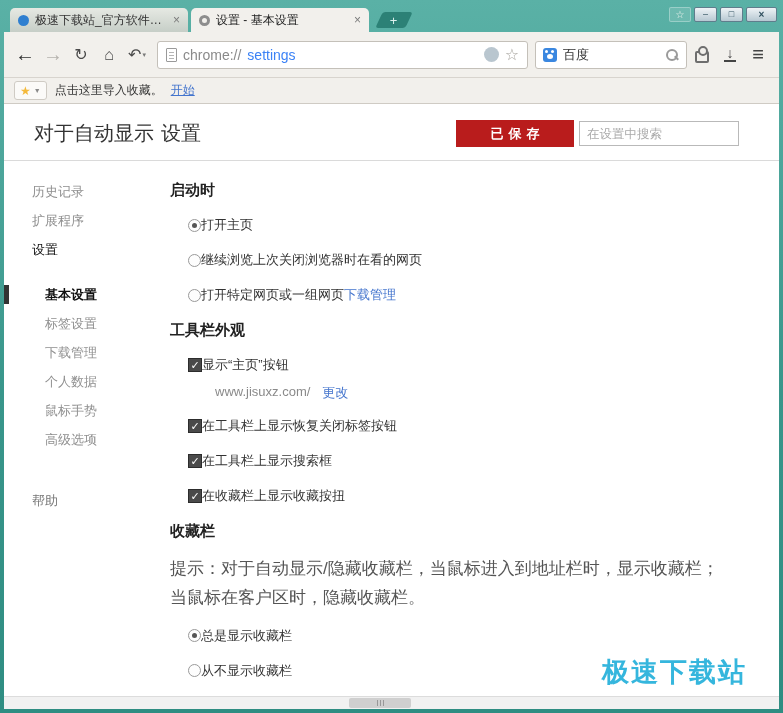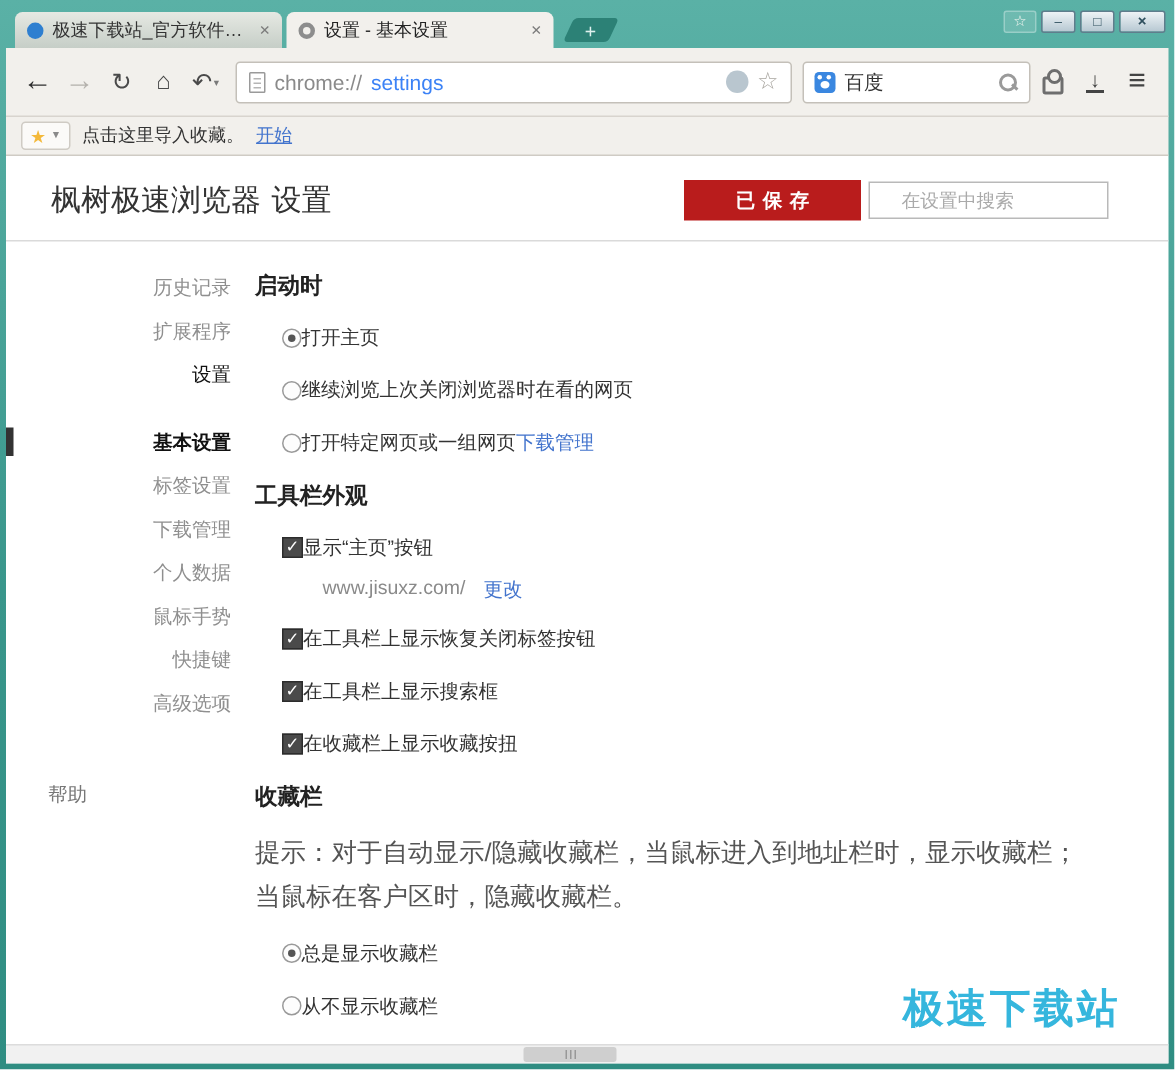--- a/index.html
+++ b/index.html
@@ -89,27 +89,27 @@
   a.blue-link { color: #4374cd; text-decoration: none; }
   a.blue-link.underline { text-decoration: underline; }
 
   
   .content { flex: 1; background: #fff; display: flex; flex-direction: column; overflow: hidden; }
   .page-header { display: flex; align-items: center; padding: 16px 40px 13px 30px; border-bottom: 1px solid #dadada; }
   .page-title { font-size: 20px; color: #333; margin-right: auto; white-space: nowrap; }
   .page-title .ptitle { margin-left: 7px; }
   .saved-btn { width: 118px; height: 27px; background: #b91c1c; color: #fff; border: none; font-size: 13px;
                font-weight: bold; letter-spacing: 5px; padding-left: 5px; }
-  .settings-search { width: 160px; height: 25px; border: 1px solid #b9b9b9; margin-left: 5px; padding: 0 21px;
+  .settings-search { width: 160px; height: 25px; border: 1px solid #b9b9b9; margin-left: 5px; padding: 0 7px;
                      font-size: 12.5px; color: #333; font-family: inherit; }
   .settings-search::placeholder { color: #aaa; }
 
   .body-row { flex: 1; display: flex; overflow: hidden; position: relative; }
   .sidenav { width: 150px; flex: none; padding: 16px 0 0 28px; font-size: 13px; }
-  .nav-item { height: 29px; line-height: 29px; color: #8f8f8f; cursor: default; text-align: right; }
+  .nav-item { height: 29px; line-height: 29px; color: #8f8f8f; cursor: default; }
   .nav-item.root-dark { color: #111; }
   .nav-sub { padding-left: 13px; }
   .nav-sub .nav-item { position: relative; }
   .nav-item.active { color: #111; font-weight: bold; margin-top: 16px; }
   .nav-item.active::before { content: ""; position: absolute; left: -41px; top: 5px; width: 5px; height: 19px; background: #333; }
   .nav-help { margin-top: 32px; color: #777; height: 29px; line-height: 29px; }
 
   .main { flex: 1; padding: 12px 56px 0 16px; font-size: 13px; color: #333; overflow: hidden; }
   .section-title { font-size: 15px; font-weight: bold; color: #222; margin: 8px 0 16px; }
   .opt-row { display: flex; align-items: center; gap: 0; margin: 0 0 17px 18px; }
@@ -204,39 +204,38 @@
       <span class="bcaret">▼</span>
     </span>
     <span>点击这里导入收藏。</span>
     <a class="blue-link underline">开始</a>
   </div>
 
   <div class="content">
 
     <div class="page-header">
       <div class="page-title">
-        <span>枫树极速浏览器</span><span class="ptitle">设置</span>
+        <span>对于自动显示</span><span class="ptitle">设置</span>
       </div>
       <button class="saved-btn">已保存</button>
       <input class="settings-search" type="text" placeholder="在设置中搜索" style="">
     </div>
 
     <div class="body-row">
 
       <div class="sidenav">
         <div class="nav-item">历史记录</div>
         <div class="nav-item">扩展程序</div>
         <div class="nav-item root-dark">设置</div>
         <div class="nav-sub">
           <div class="nav-item active">基本设置</div>
           <div class="nav-item">标签设置</div>
           <div class="nav-item">下载管理</div>
           <div class="nav-item">个人数据</div>
           <div class="nav-item">鼠标手势</div>
-          <div class="nav-item">快捷键</div>
           <div class="nav-item">高级选项</div>
         </div>
         <div class="nav-help">帮助</div>
       </div>
 
       <div class="main">
 
         <div class="section">
           <div class="section-title">启动时</div>
           <div class="opt-row">

